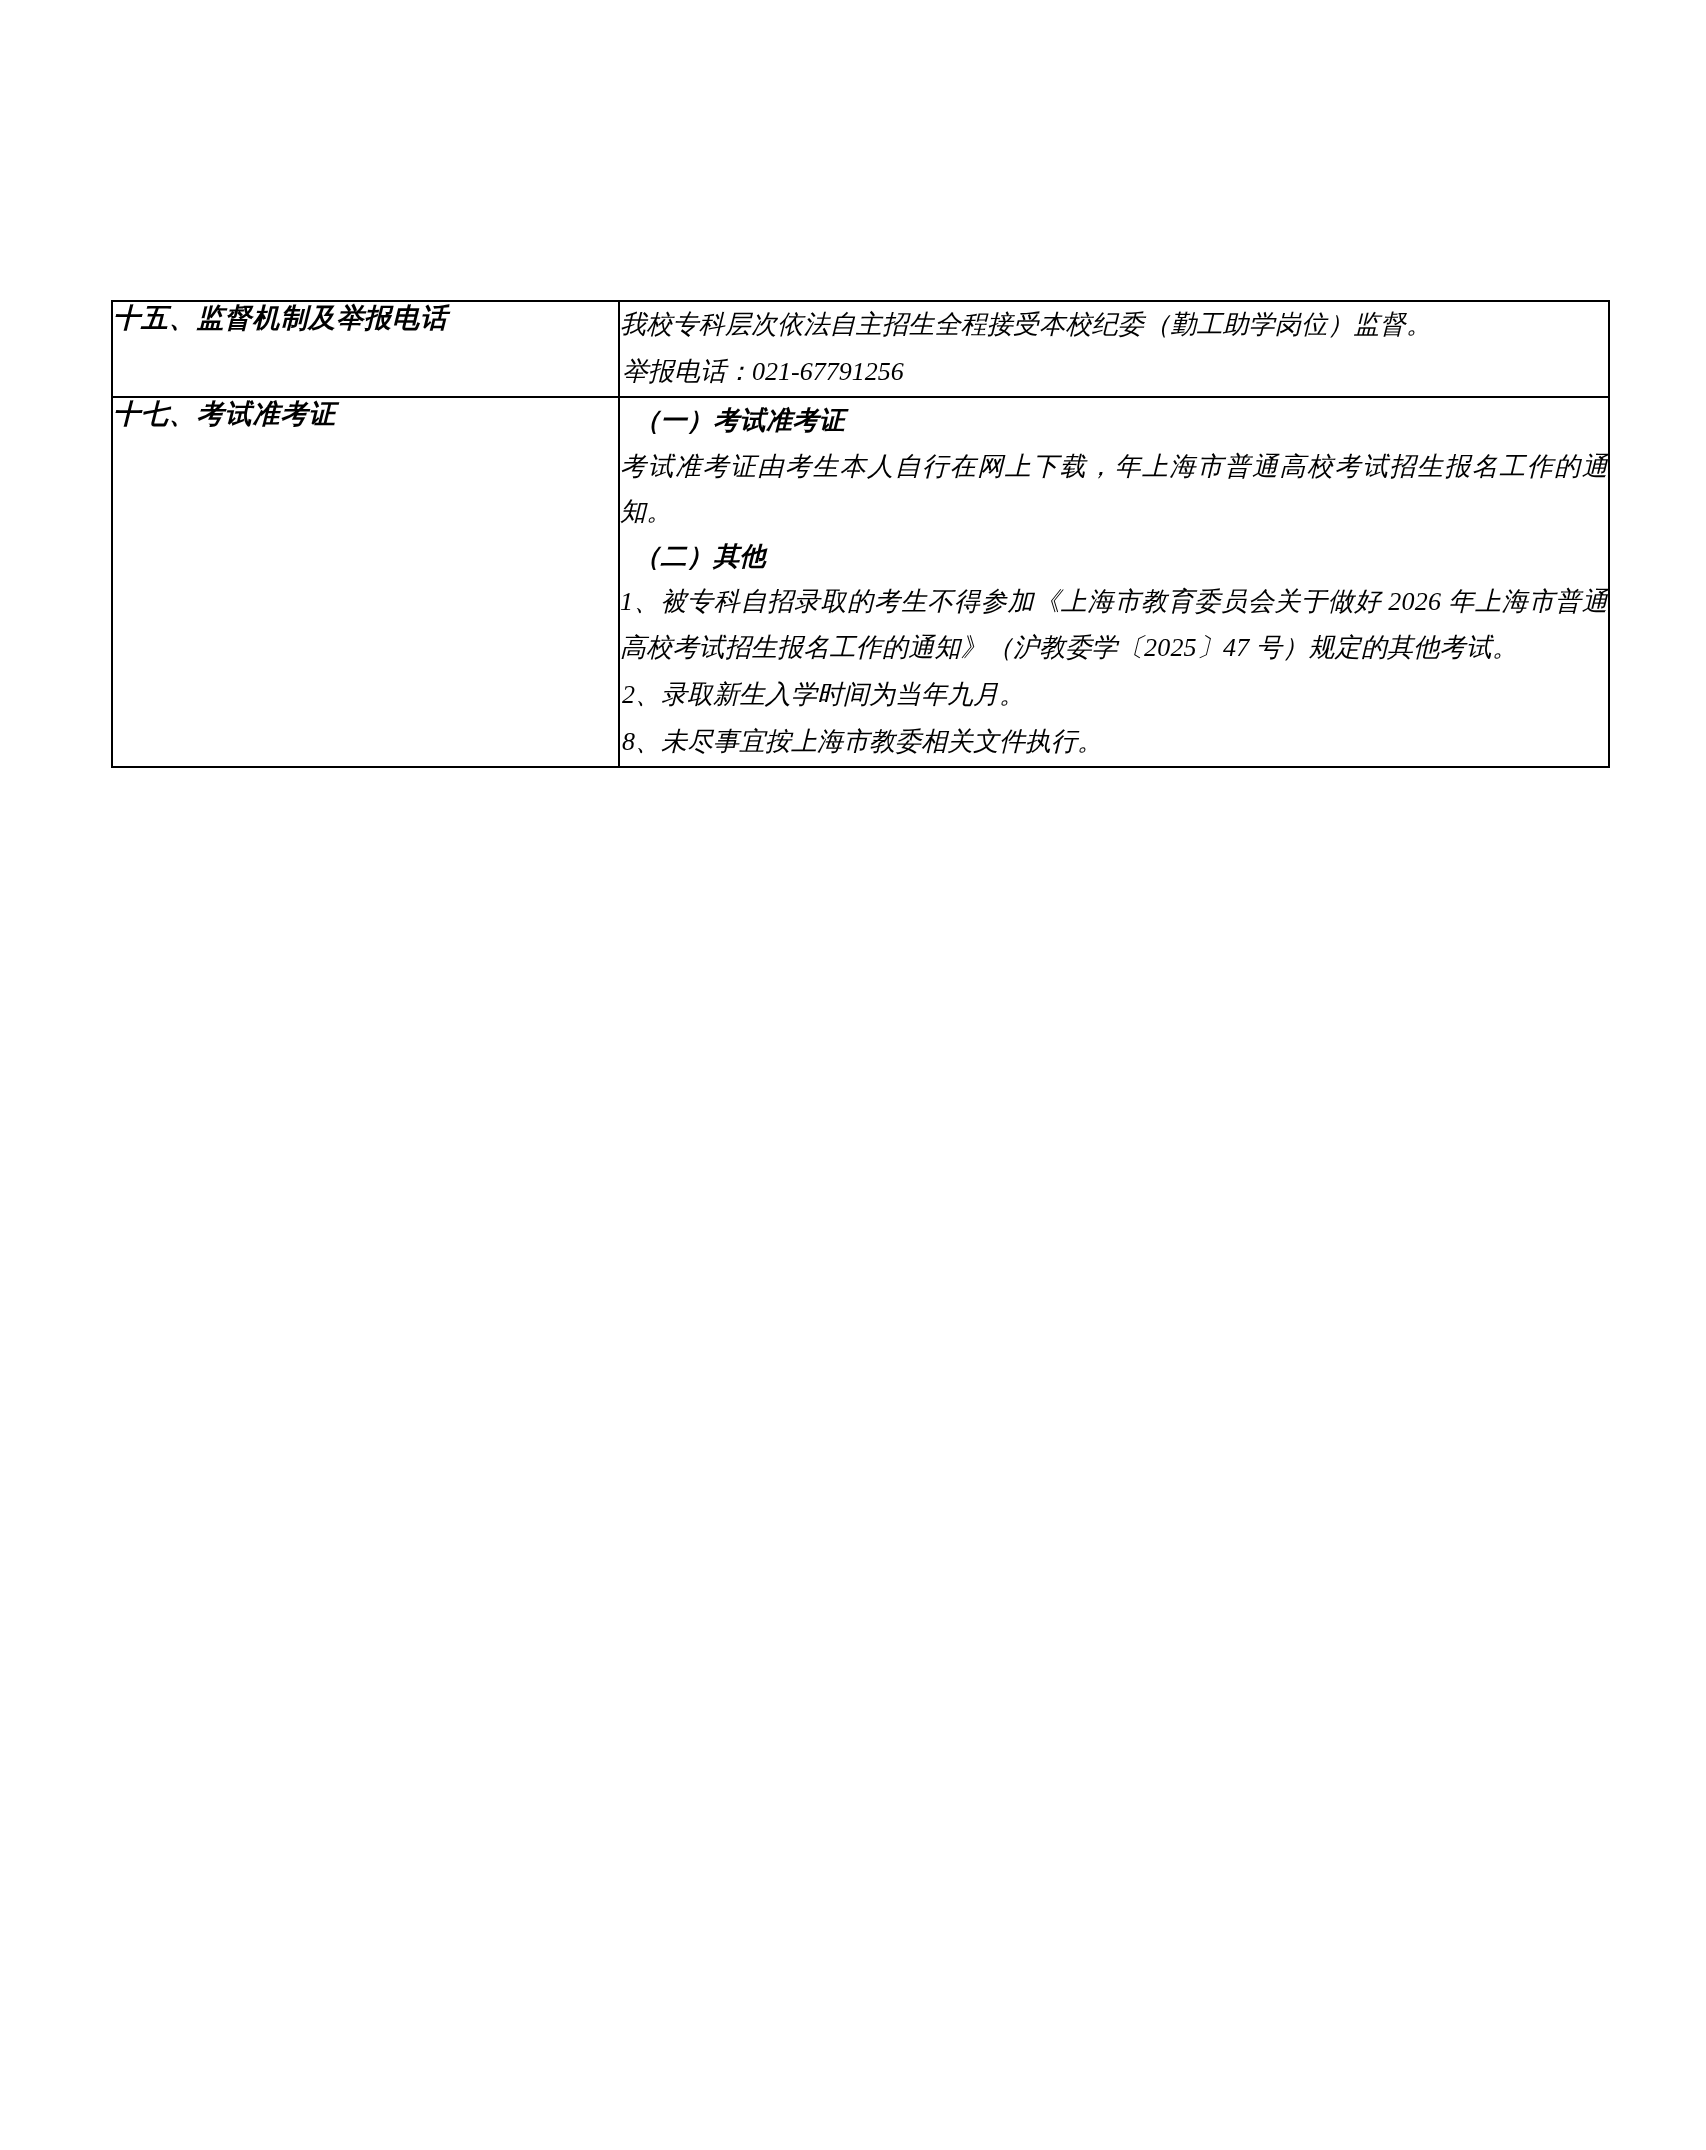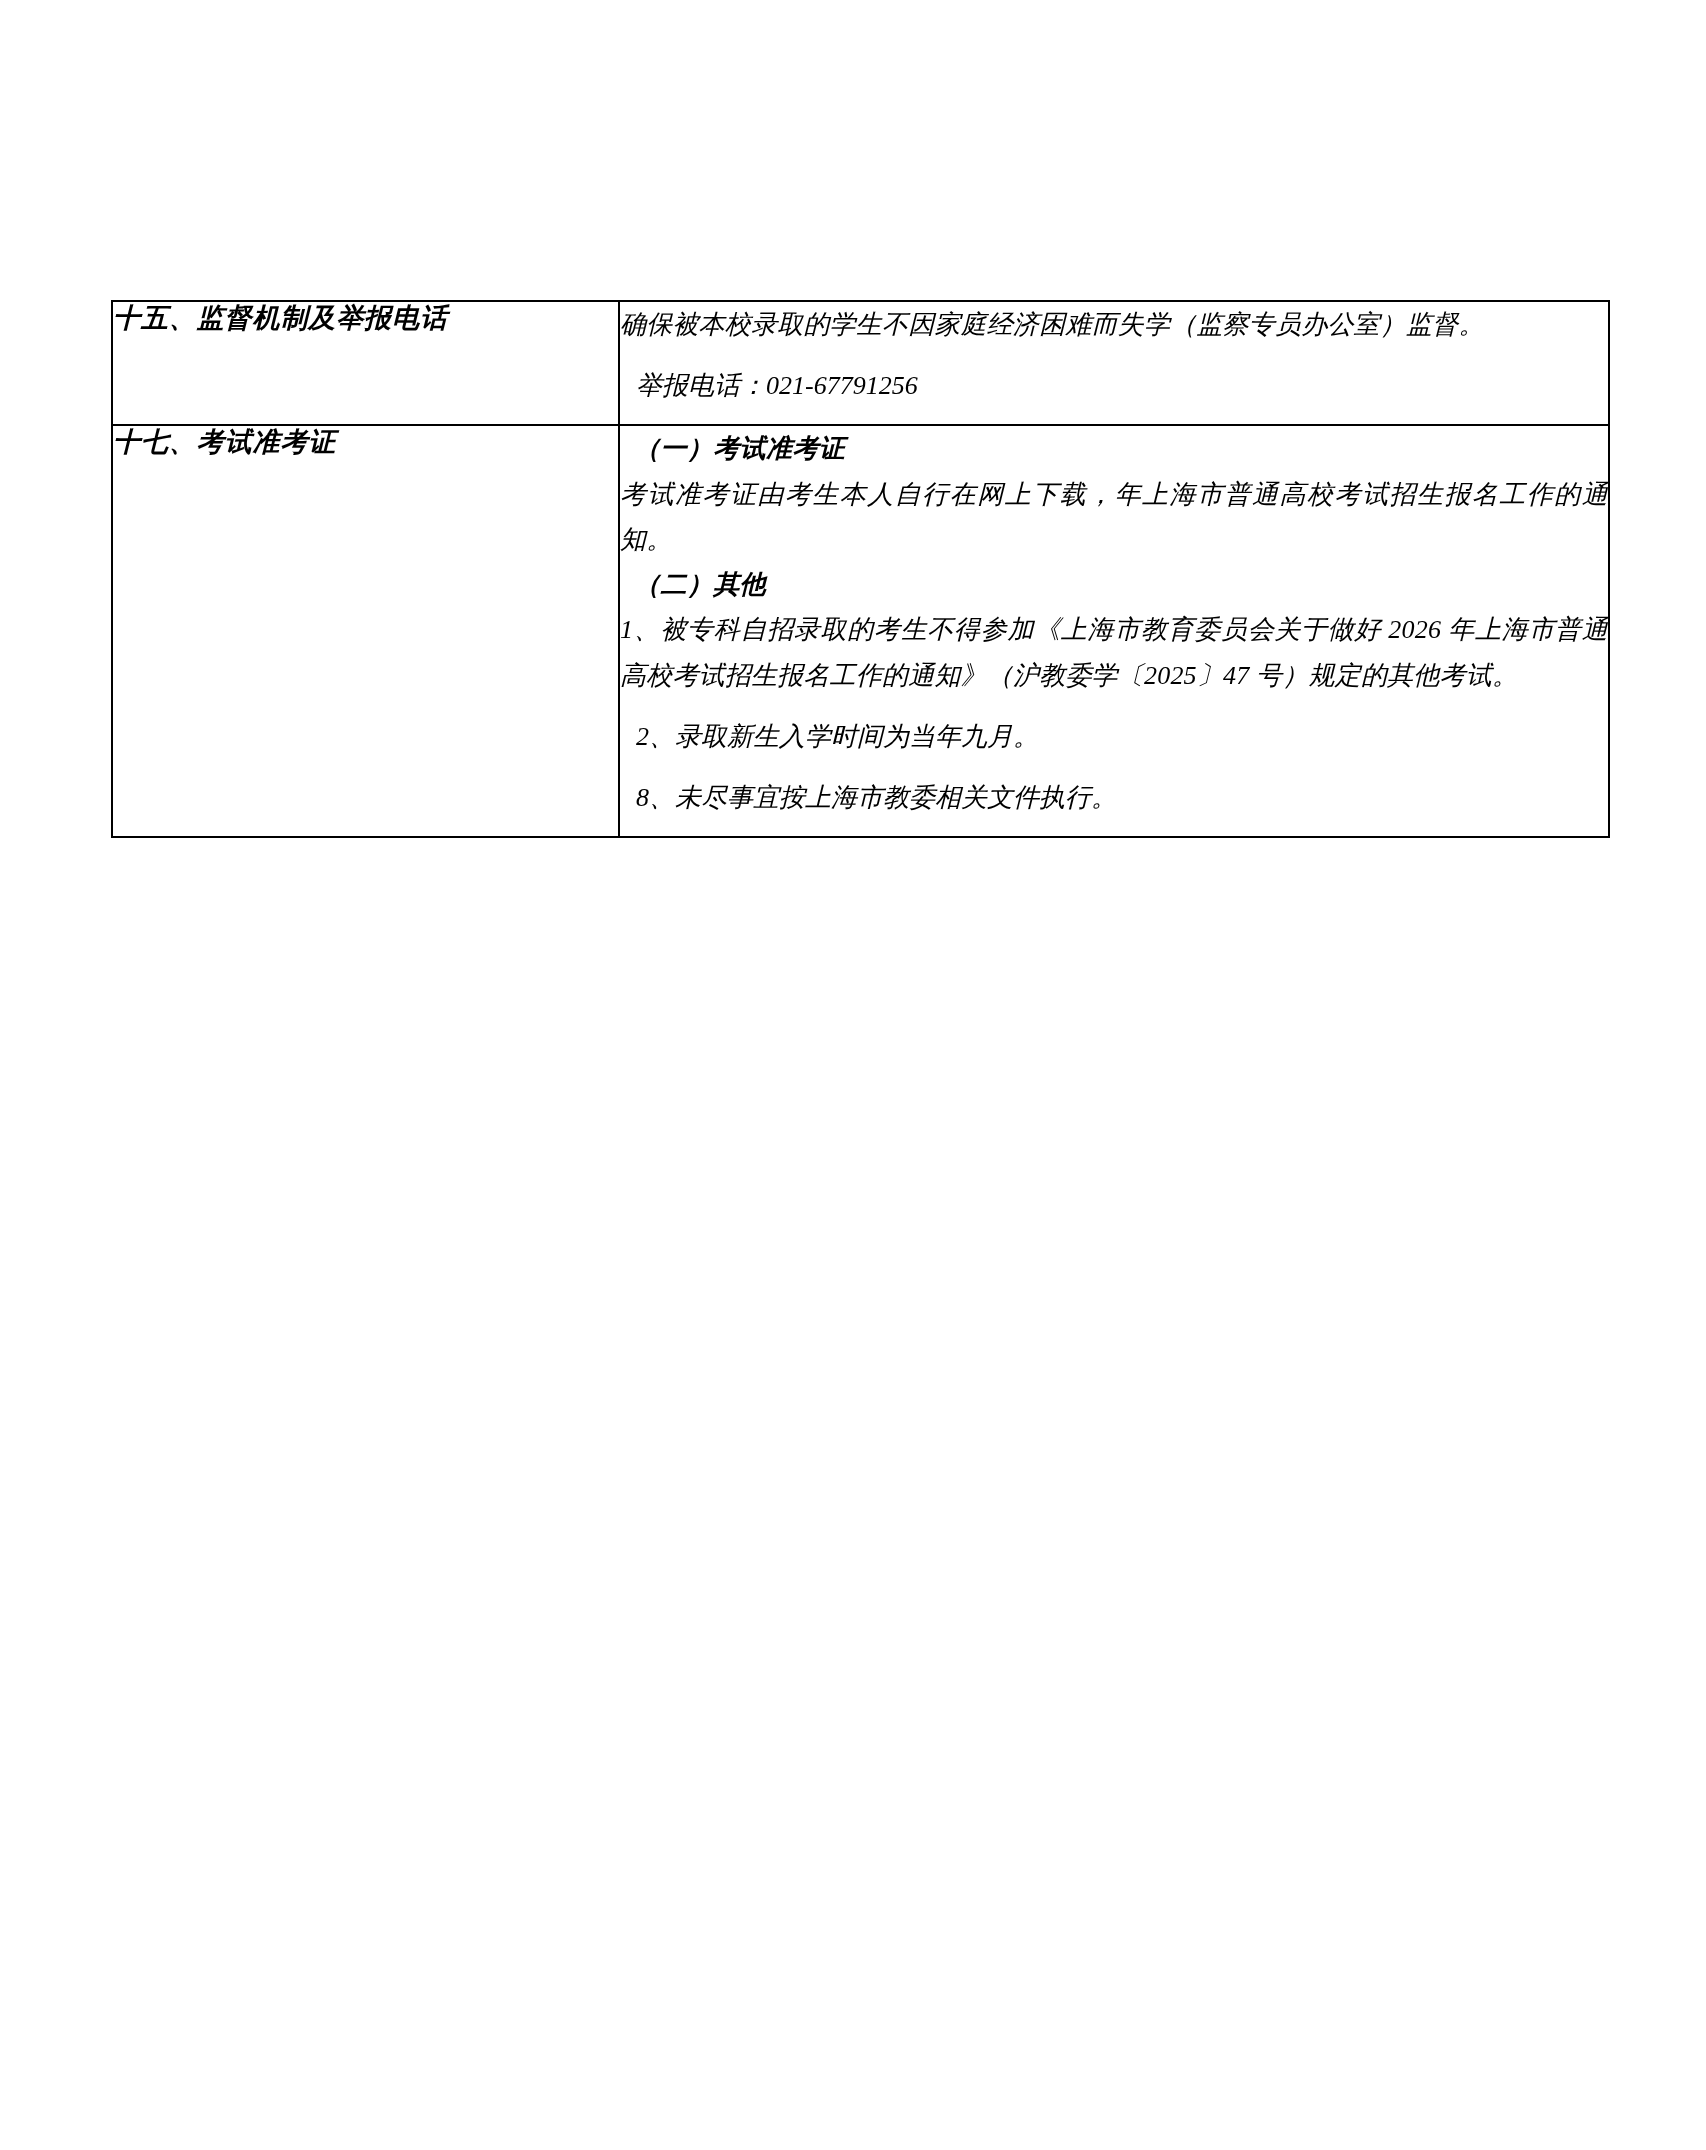--- a/index.html
+++ b/index.html
@@ -86,42 +86,42 @@
     margin: 0;
     letter-spacing: 0.4px;
     font-family: "Liberation Serif", "DejaVu Serif", serif;
     padding-left: 14px;
   }
 
   .line {
     font-size: 26px;
     line-height: 1.74;
     font-style: italic;
-    margin: 16px;
+    margin: 2px;
     font-family: "Liberation Serif", "DejaVu Serif", serif;
   }
 
   
   .latin { font-style: italic; letter-spacing: 0px; }
 </style>
 </head>
 <body>
 
 <div class="page">
 
   <table class="info-table">
     <tbody>
 
 
       <tr>
         <td class="col-label label-cell lp-r15">
           <div class="label-inner">十五、监督机制及举报电话</div>
         </td>
         <td class="col-body body-cell">
-          <p class="para">确保被本校录取的学生不因家庭经济困难而失学（监察专员办公室）监督。</p>
+          <p class="para">我校专科层次依法自主招生全程接受本校纪委（勤工助学岗位）监督。</p>
           <p class="line latin">举报电话：021-67791256</p>
         </td>
       </tr>
 
 
       <tr>
         <td class="col-label label-cell lp-r17">
           <div class="label-inner">十七、考试准考证</div>
         </td>
         <td class="col-body body-cell">

